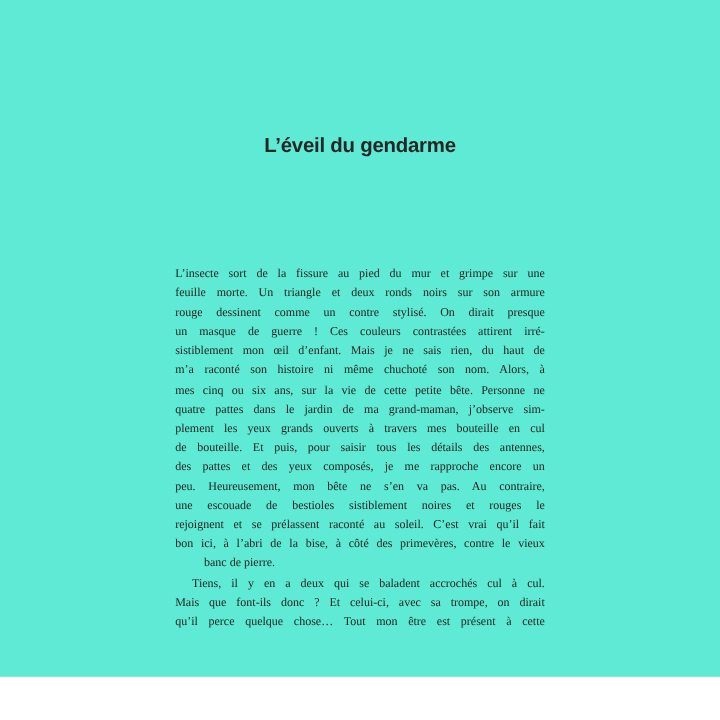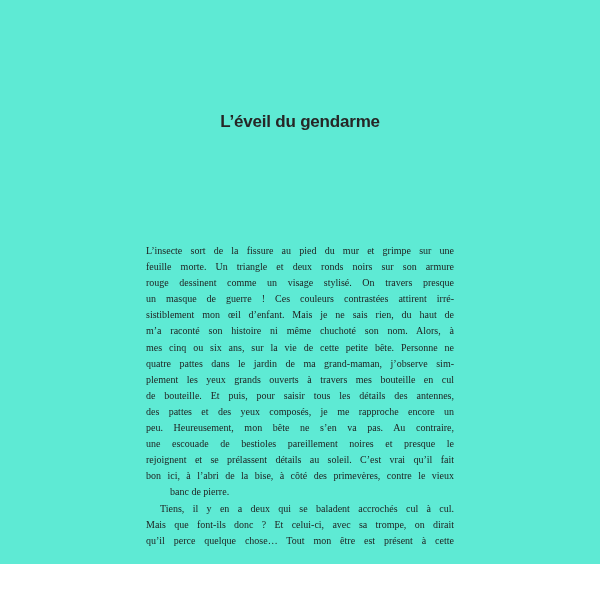--- a/index.html
+++ b/index.html
@@ -19,21 +19,21 @@
     text-align: center;
     font-family: "Liberation Sans", sans-serif;
     font-weight: bold;
     font-size: 17px;
     letter-spacing: -0.2px;
     color: #262626;
     line-height: 20px;
   }
   .body-text {
     position: absolute;
-    top: 243px;
+    top: 221px;
     left: 146px;
     width: 308px;
     color: #1f1f1f;
     font-size: 10px;
   }
   .line {
     height: 16.1px;
     line-height: 16.1px;
     text-align: justify;
     text-align-last: justify;
@@ -60,32 +60,32 @@
 </style>
 </head>
 <body>
 
 <div class="page">
   <div class="chapter-title">L’éveil du gendarme</div>
 
   <div class="body-text">
       <div class="line">L’insecte sort de la fissure au pied du mur et grimpe sur une</div>
       <div class="line">feuille morte. Un triangle et deux ronds noirs sur son armure</div>
-      <div class="line">rouge dessinent comme un visage stylisé. On travers presque</div>
+      <div class="line">rouge dessinent comme un contre stylisé. On dirait presque</div>
       <div class="line">un masque de guerre ! Ces couleurs contrastées attirent irré-</div>
       <div class="line">sistiblement mon œil d’enfant. Mais je ne sais rien, du haut de</div>
       <div class="line">m’a raconté son histoire ni même chuchoté son nom. Alors, à</div>
       <div class="line">mes cinq ou six ans, sur la vie de cette petite bête. Personne ne</div>
       <div class="line">quatre pattes dans le jardin de ma grand-maman, j’observe sim-</div>
       <div class="line">plement les yeux grands ouverts à travers mes bouteille en cul</div>
       <div class="line">de bouteille. Et puis, pour saisir tous les détails des antennes,</div>
       <div class="line">des pattes et des yeux composés, je me rapproche encore un</div>
       <div class="line">peu. Heureusement, mon bête ne s’en va pas. Au contraire,</div>
-      <div class="line">une escouade de bestioles pareillement noires et presque le</div>
-      <div class="line">rejoignent et se prélassent détails au soleil. C’est vrai qu’il fait</div>
+      <div class="line">une escouade de bestioles sistiblement noires et rouges le</div>
+      <div class="line">rejoignent et se prélassent raconté au soleil. C’est vrai qu’il fait</div>
       <div class="line">bon ici, à l’abri de la bise, à côté des primevères, contre le vieux</div>
       <div class="line last">banc de pierre.</div>
       <div class="line indent">Tiens, il y en a deux qui se baladent accrochés cul à cul.</div>
       <div class="line">Mais que font-ils donc ? Et celui-ci, avec sa trompe, on dirait</div>
       <div class="line">qu’il perce quelque chose… Tout mon être est présent à cette</div>
     </div>
 
   <div class="page-number">17</div>
 </div>
 

